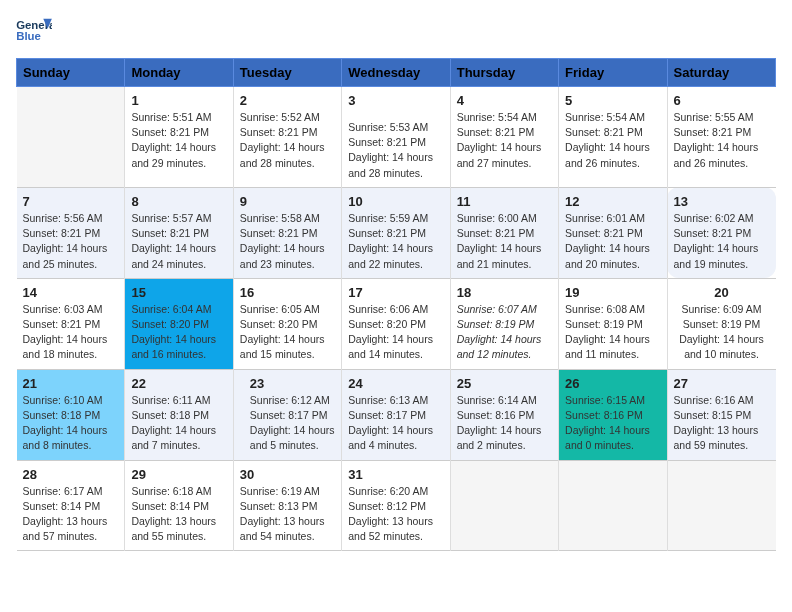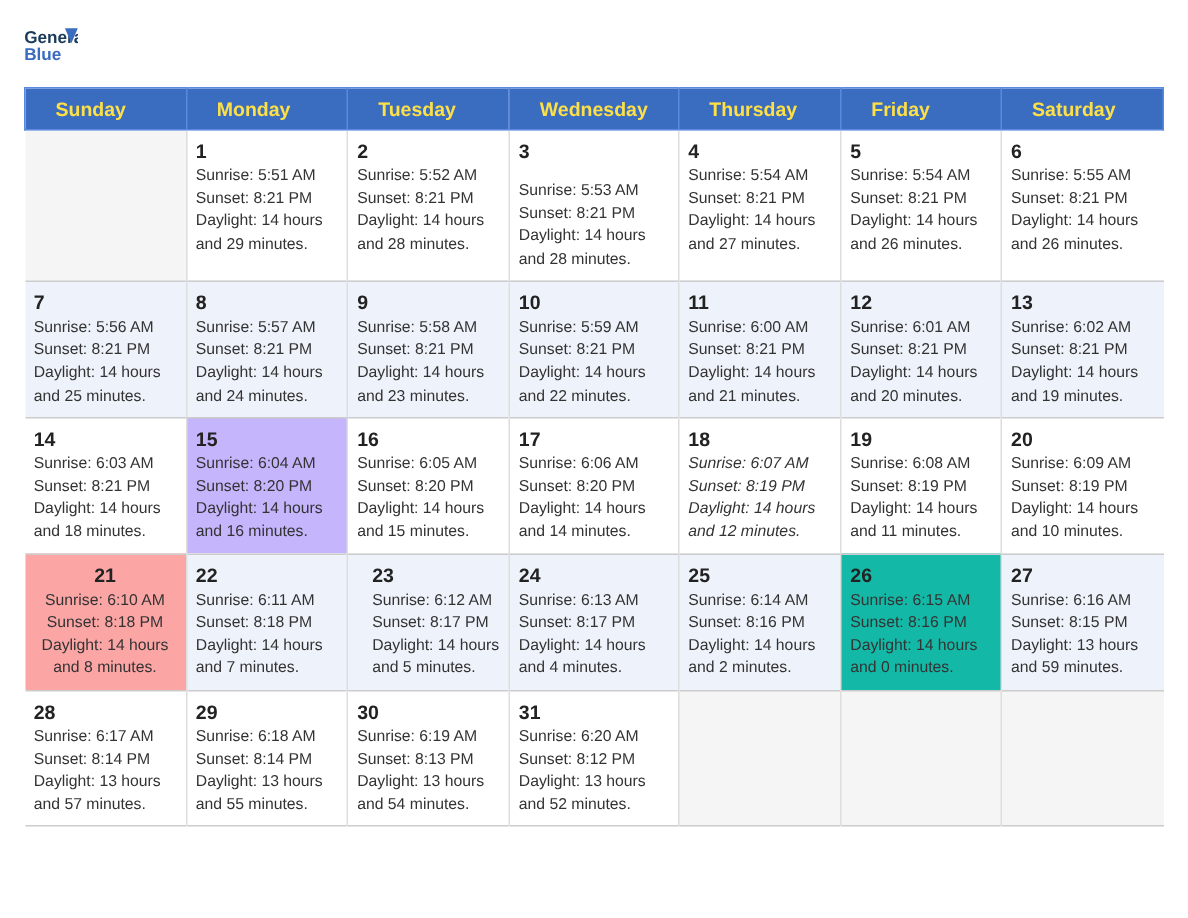--- a/index.html
+++ b/index.html
@@ -37,23 +37,23 @@
       font-size: 15px;
       color: #333;
     }
     table {
       width: 100%;
       border-collapse: collapse;
       font-size: 11px;
     }
     thead tr th {
       background-color: #3a6cbf;
-      color: #fde047;
+      color: #000000;
       text-align: left;
-      padding: 6px 20px;
+      padding: 6px 6px;
       font-size: 13px;
       font-weight: bold;
       border: 1px solid #5a8adf;
     }
     tbody tr {
       border-bottom: 1px solid #ccc;
     }
     tbody tr:nth-child(even) {
       background-color: #f9f9f9;
     }
@@ -197,37 +197,37 @@
 Daylight: 14 hours
 and 21 minutes.</div>
         </td>
         <td style="background-color: rgb(238, 242, 250);">
           <span class="day-number">12</span>
           <div class="day-info" style="white-space: pre-line;">Sunrise: 6:01 AM
 Sunset: 8:21 PM
 Daylight: 14 hours
 and 20 minutes.</div>
         </td>
-        <td style="background-color: rgb(238, 242, 250);">
+        <td style="background-color: rgb(238, 242, 250); border-radius: 12px;">
           <span class="day-number">13</span>
           <div class="day-info" style="white-space: pre-line;">Sunrise: 6:02 AM
 Sunset: 8:21 PM
 Daylight: 14 hours
 and 19 minutes.</div>
         </td>
       </tr>
       <tr>
         <td style="background-color: rgb(255, 255, 255);">
           <span class="day-number">14</span>
           <div class="day-info" style="white-space: pre-line;">Sunrise: 6:03 AM
 Sunset: 8:21 PM
 Daylight: 14 hours
 and 18 minutes.</div>
         </td>
-        <td style="background-color: #c4b5fd; margin-top: 46px;">
+        <td style="background-color: #0ea5e9; margin-top: 46px;">
           <span class="day-number">15</span>
           <div class="day-info" style="white-space: pre-line;">Sunrise: 6:04 AM
 Sunset: 8:20 PM
 Daylight: 14 hours
 and 16 minutes.</div>
         </td>
         <td style="background-color: rgb(255, 255, 255);">
           <span class="day-number">16</span>
           <div class="day-info" style="white-space: pre-line;">Sunrise: 6:05 AM
 Sunset: 8:20 PM
@@ -248,30 +248,30 @@
 Daylight: 14 hours
 and 12 minutes.</div>
         </td>
         <td style="background-color: rgb(255, 255, 255);">
           <span class="day-number">19</span>
           <div class="day-info" style="white-space: pre-line;">Sunrise: 6:08 AM
 Sunset: 8:19 PM
 Daylight: 14 hours
 and 11 minutes.</div>
         </td>
-        <td style="background-color: rgb(255, 255, 255);">
+        <td style="background-color: rgb(255, 255, 255); text-align: center;">
           <span class="day-number">20</span>
           <div class="day-info" style="white-space: pre-line;">Sunrise: 6:09 AM
 Sunset: 8:19 PM
 Daylight: 14 hours
 and 10 minutes.</div>
         </td>
       </tr>
       <tr>
-        <td style="background-color: #fca5a5; text-align: center;">
+        <td style="background-color: #7dd3fc;">
           <span class="day-number">21</span>
           <div class="day-info" style="white-space: pre-line;">Sunrise: 6:10 AM
 Sunset: 8:18 PM
 Daylight: 14 hours
 and 8 minutes.</div>
         </td>
         <td style="background-color: rgb(238, 242, 250);">
           <span class="day-number">22</span>
           <div class="day-info" style="white-space: pre-line;">Sunrise: 6:11 AM
 Sunset: 8:18 PM

